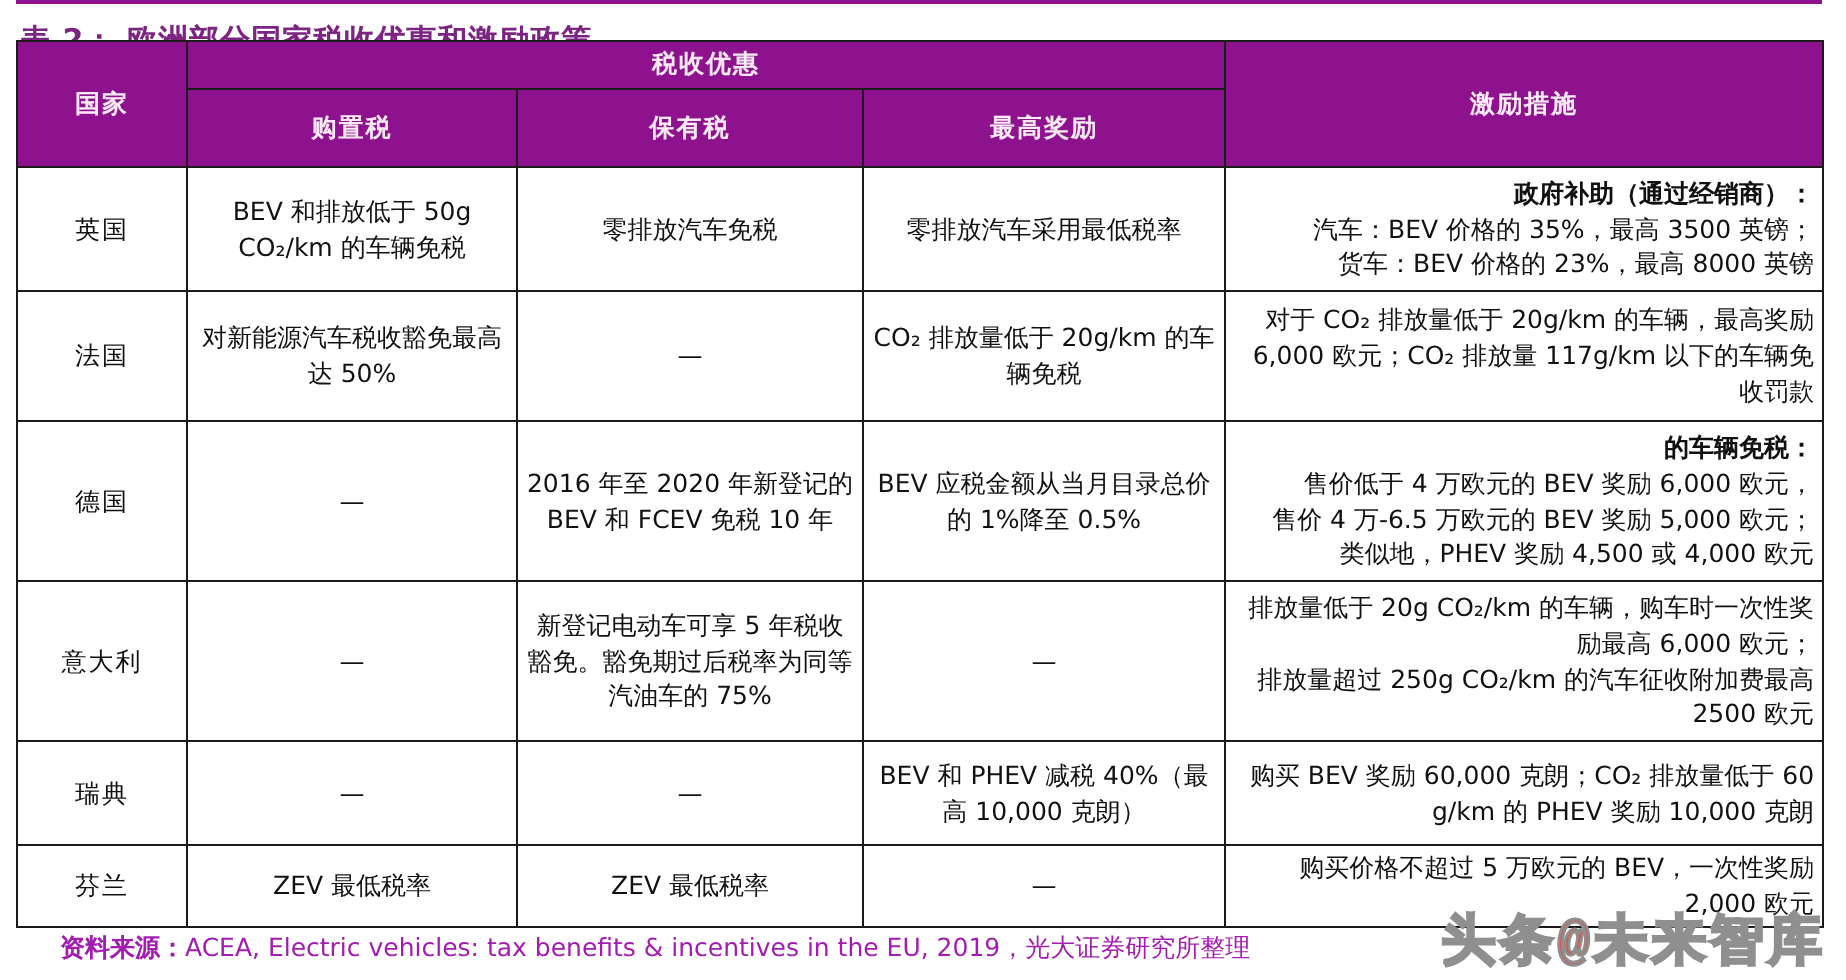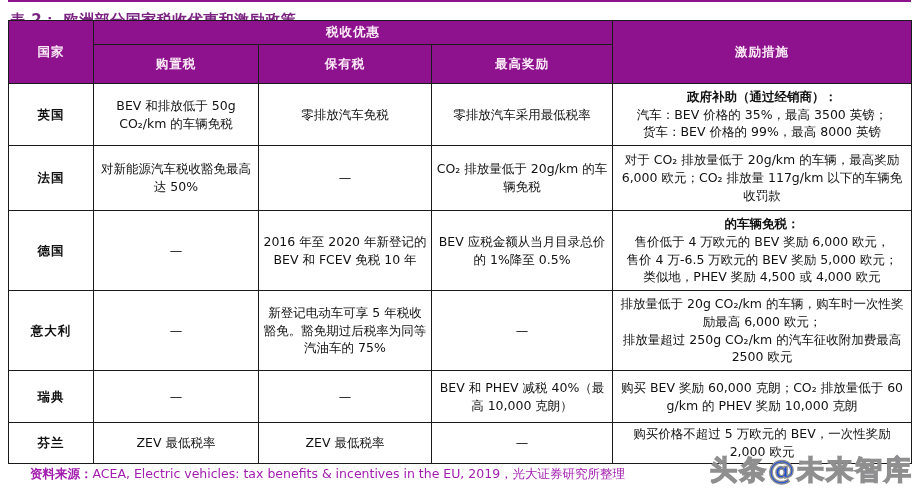--- a/index.html
+++ b/index.html
@@ -29,37 +29,38 @@
     background: var(--header-bg, #8E128E);
     color: #fbeaf6; font-weight: bold;
     font-size: 12.5px; text-align: center; padding: 2px;
     letter-spacing: 1px;
   }
   .policy td {
     font-size: 12.5px; padding: 2px 4px; vertical-align: middle;
     line-height: 1.42;
   }
   .c { text-align: center; }
-  .l { text-align: center; }
-  .country-cell { font-weight: bold; letter-spacing: 1px; border-radius: 18px; }
+  .l { text-align: right; }
+  .country-cell { font-weight: normal; letter-spacing: 1px; border-radius: 18px; }
   .incentive-cell { padding: 1px 5px; }
   .incentive-cell .line { line-height: 1.42; }
   .bold-first .line:first-child { font-weight: bold; }
   .source-line {
     position: absolute; top: 466px; left: 30px;
     font-size: 12.5px; color: #a21caf; white-space: nowrap;
   }
   .source-line .src-label { font-weight: bold; }
   .watermark {
     position: absolute; right: 10px; bottom: 2px;
     font-size: 27px; font-weight: bold; letter-spacing: 2px;
-    color: #1d4ed8;
+    color: #ef4444;
     -webkit-text-stroke: 1.4px #8f8f8f;
     text-stroke: 1.4px #8f8f8f;
     white-space: nowrap;
+    font-family: Liberation Mono, monospace;
   }
 </style>
 </head>
 <body>
 
 <div class="top-rule"></div>
 
 <div class="doc-title">
   <span class="tag">表 2：</span><span>欧洲部分国家税收优惠和激励政策</span>
 </div>
@@ -85,21 +86,21 @@
   </tr>
 
   <tr style="height:62px">
     <td class="c country-cell">英国</td>
     <td class="c">BEV 和排放低于 50g CO₂/km 的车辆免税</td>
     <td class="c">零排放汽车免税</td>
     <td class="c">零排放汽车采用最低税率</td>
     <td class="l incentive-cell bold-first">
           <div class="line">政府补助（通过经销商）：</div>
           <div class="line">汽车：BEV 价格的 35%，最高 3500 英镑；</div>
-          <div class="line">货车：BEV 价格的 99%，最高 8000 英镑</div>
+          <div class="line">货车：BEV 价格的 23%，最高 8000 英镑</div>
         </td>
   </tr>
 
   <tr style="height:65px">
     <td class="c country-cell">法国</td>
     <td class="c">对新能源汽车税收豁免最高达 50%</td>
     <td class="c">—</td>
     <td class="c">CO₂ 排放量低于 20g/km 的车辆免税</td>
     <td class="l incentive-cell">
           <div class="line">对于 CO₂ 排放量低于 20g/km 的车辆，最高奖励 6,000 欧元；CO₂ 排放量 117g/km 以下的车辆免收罚款</div>

